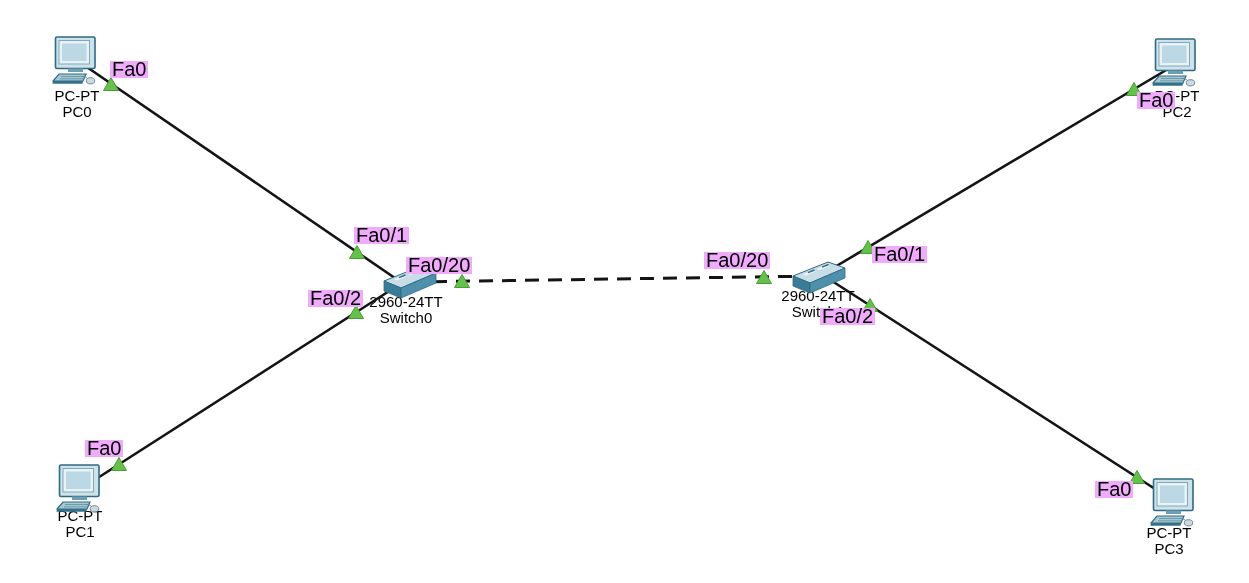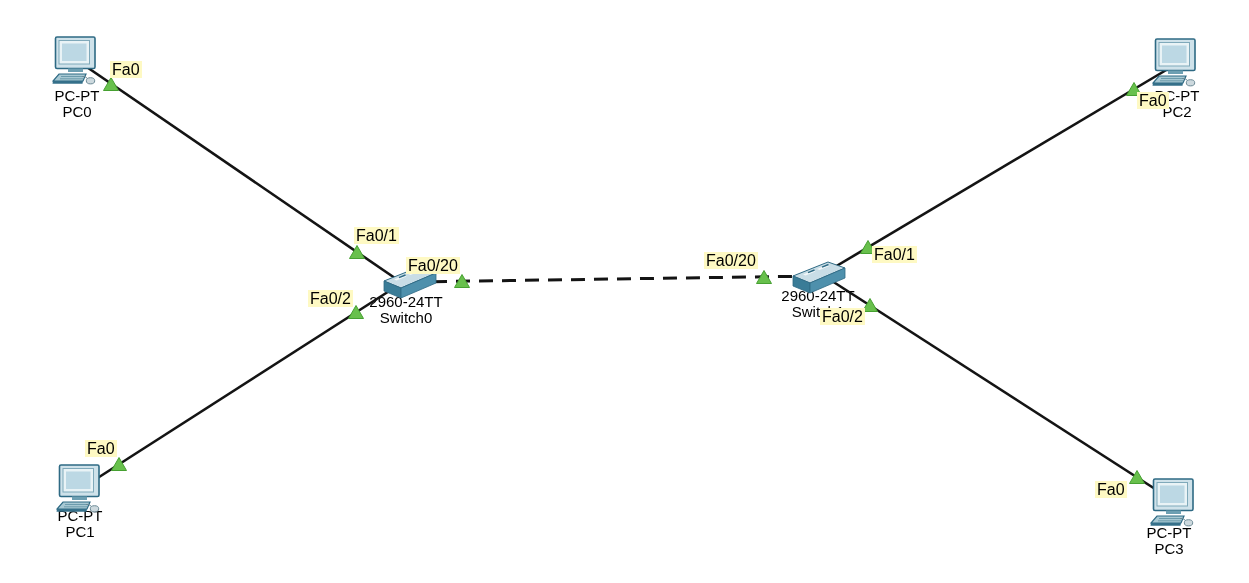--- a/index.html
+++ b/index.html
@@ -23,21 +23,21 @@
   
   .devlabel{position:absolute;z-index:1;width:110px;text-align:center;font-size:15px;line-height:16px;white-space:nowrap;}
   .devlabel span{display:block;}
   #pc0l{left:22px;top:88px;}
   #pc1l{left:25px;top:508px;}
   #pc2l{left:1122px;top:88px;}
   #pc3l{left:1114px;top:525px;}
   #s0l{left:351px;top:294px;}
   #s1l{left:763px;top:288px;}
   
-  .plabel{position:absolute;z-index:5;font-size:16px;line-height:17px;background:#fef9c3;padding:0 2px;white-space:nowrap;}
+  .plabel{position:absolute;z-index:5;font-size:20px;line-height:17px;background:#f0abfc;padding:0 2px;white-space:nowrap;}
   #pl-pc0{left:110px;top:61px;}
   #pl-s0fa01{left:354px;top:227px;}
   #pl-s0fa02{left:308px;top:290px;}
   #pl-s0fa020{left:406px;top:257px;}
   #pl-pc1{left:85px;top:440px;}
   #pl-s1fa020{left:704px;top:252px;}
   #pl-s1fa01{left:872px;top:246px;}
   #pl-s1fa02{left:820px;top:308px;}
   #pl-pc2{left:1137px;top:92px;}
   #pl-pc3{left:1095px;top:481px;}

